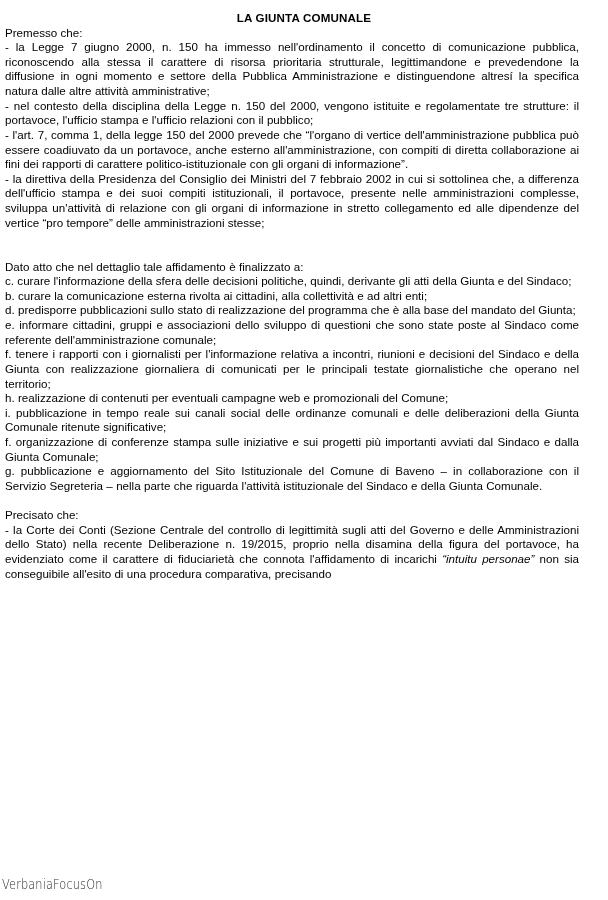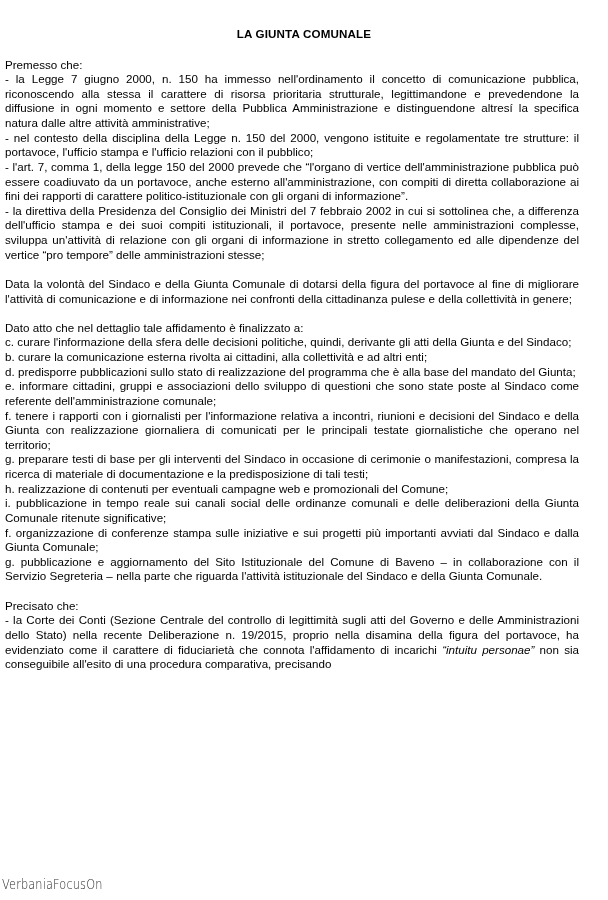--- a/index.html
+++ b/index.html
@@ -25,21 +25,21 @@
     height: 900px;
     box-sizing: border-box;
     padding: 0;
   }
 
   .doc-title {
     text-align: center;
     font-weight: bold;
     font-size: 11.6px;
     line-height: 14.6px;
-    margin: 16px;
+    margin: 0;
     padding-top: 11px;
     letter-spacing: 0.15px;
   }
 
   .body-block {
     padding: 0 5px 0 5px;
     box-sizing: border-box;
     width: 584px;
   }
 
@@ -88,31 +88,29 @@
   <div class="body-block">
 
     <p class="para lead">Premesso che:</p>
     <p class="para"> - la Legge 7 giugno 2000, n. 150 ha immesso nell'ordinamento il concetto di comunicazione pubblica, riconoscendo alla stessa il carattere di risorsa prioritaria strutturale, legittimandone e prevedendone la diffusione in ogni momento e settore della Pubblica Amministrazione e distinguendone altresí la specifica natura dalle altre attività amministrative;</p>
     <p class="para">- nel contesto della disciplina della Legge n. 150 del 2000, vengono istituite e regolamentate tre strutture: il portavoce, l'ufficio stampa e l'ufficio relazioni con il pubblico;</p>
     <p class="para">- l'art. 7, comma 1, della legge 150 del 2000 prevede che “l'organo di vertice dell'amministrazione pubblica può essere coadiuvato da un portavoce, anche esterno all'amministrazione, con compiti di diretta collaborazione ai fini dei rapporti di carattere politico-istituzionale con gli organi di informazione”.</p>
     <p class="para">- la direttiva della Presidenza del Consiglio dei Ministri del 7 febbraio 2002 in cui si sottolinea che, a differenza dell'ufficio stampa e dei suoi compiti istituzionali, il portavoce, presente nelle amministrazioni complesse, sviluppa un'attività di relazione con gli organi di informazione in stretto collegamento ed alle dipendenze del vertice “pro tempore” delle amministrazioni stesse;</p>
 
     <div class="gap"></div>
 
-    <p class="para">Data la volontà del Sindaco e della Giunta Comunale di dotarsi della figura del portavoce al fine di migliorare l'attività di comunicazione e di informazione nei confronti della cittadinanza pulese e della collettività in genere;</p>
 
     <div class="gap"></div>
 
     <p class="para lead">Dato atto che nel dettaglio tale affidamento è finalizzato a:</p>
     <p class="para">c. curare l'informazione della sfera delle decisioni politiche, quindi, derivante gli atti della Giunta e del Sindaco;</p>
     <p class="para">b. curare la comunicazione esterna rivolta ai cittadini, alla collettività e ad altri enti;</p>
     <p class="para">d. predisporre pubblicazioni sullo stato di realizzazione del programma che è alla base del mandato del Giunta;</p>
     <p class="para">e. informare cittadini, gruppi e associazioni dello sviluppo di questioni che sono state poste al Sindaco come referente dell'amministrazione comunale;</p>
     <p class="para">f. tenere i rapporti con i giornalisti per l'informazione relativa a incontri, riunioni e decisioni del Sindaco e della Giunta con realizzazione giornaliera di comunicati per le principali testate giornalistiche che operano nel territorio;</p>
-    <p class="para">g. preparare testi di base per gli interventi del Sindaco in occasione di cerimonie o manifestazioni, compresa la ricerca di materiale di documentazione e la predisposizione di tali testi;</p>
     <p class="para">h. realizzazione di contenuti per eventuali campagne web e promozionali del Comune;</p>
     <p class="para">i. pubblicazione in tempo reale sui canali social delle ordinanze comunali e delle deliberazioni della Giunta Comunale ritenute significative;</p>
     <p class="para">f. organizzazione di conferenze stampa sulle iniziative e sui progetti più importanti avviati dal Sindaco e dalla Giunta Comunale;</p>
     <p class="para">g. pubblicazione e aggiornamento del Sito Istituzionale del Comune di Baveno – in collaborazione con il Servizio Segreteria – nella parte che riguarda l'attività istituzionale del Sindaco e della Giunta Comunale.</p>
 
     <div class="gap"></div>
 
     <p class="para lead">Precisato che:</p>
 
     <p class="para"><span>- la Corte dei Conti (Sezione Centrale del controllo di legittimità sugli atti del Governo e delle Amministrazioni dello Stato) nella recente Deliberazione n. 19/2015, proprio nella disamina della figura del portavoce, ha evidenziato come il carattere di fiduciarietà che connota l'affidamento di incarichi </span><em class="lat">“intuitu personae”</em><span> non sia conseguibile all'esito di una procedura comparativa, precisando</span></p>

